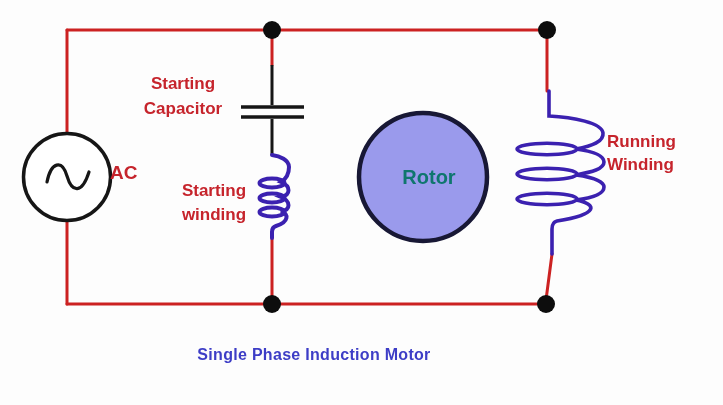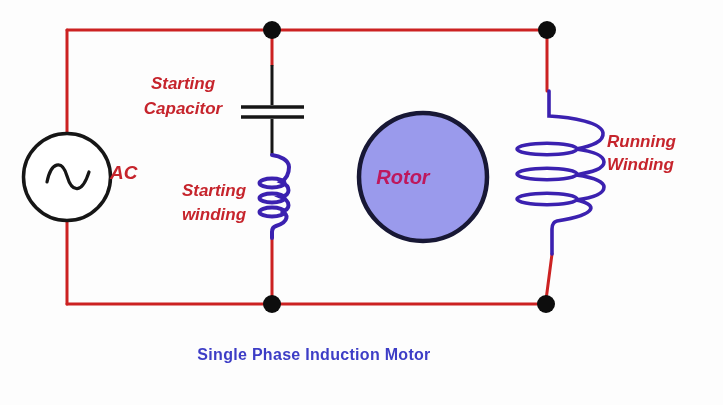--- a/index.html
+++ b/index.html
@@ -19,21 +19,20 @@
     position: absolute;
     left: 0;
     top: 0;
   }
   .lbl {
     position: absolute;
     font-weight: bold;
     color: #c6242c;
     -webkit-user-select: none;
     user-select: none;
-    font-style: italic;
   }
   .lbl-cap {
     left: 131px;
     top: 71px;
     width: 104px;
     text-align: center;
     font-size: 17px;
     line-height: 25px;
   }
   .lbl-startwind {
@@ -52,27 +51,27 @@
     font-size: 17px;
     line-height: 23px;
   }
   .lbl-ac {
     left: 110px;
     top: 163px;
     font-size: 19px;
     line-height: 20px;
   }
   .lbl-rotor {
-    left: 353px;
+    left: 379px;
     top: 165px;
     width: 100px;
     text-align: center;
     font-size: 20px;
     line-height: 24px;
-    color: #be185d;
+    color: #0f766e;
   }
   .diagram-title {
     position: absolute;
     left: 104px;
     top: 346px;
     width: 420px;
     text-align: center;
     font-size: 16px;
     font-weight: bold;
     color: #3d3dc6;

